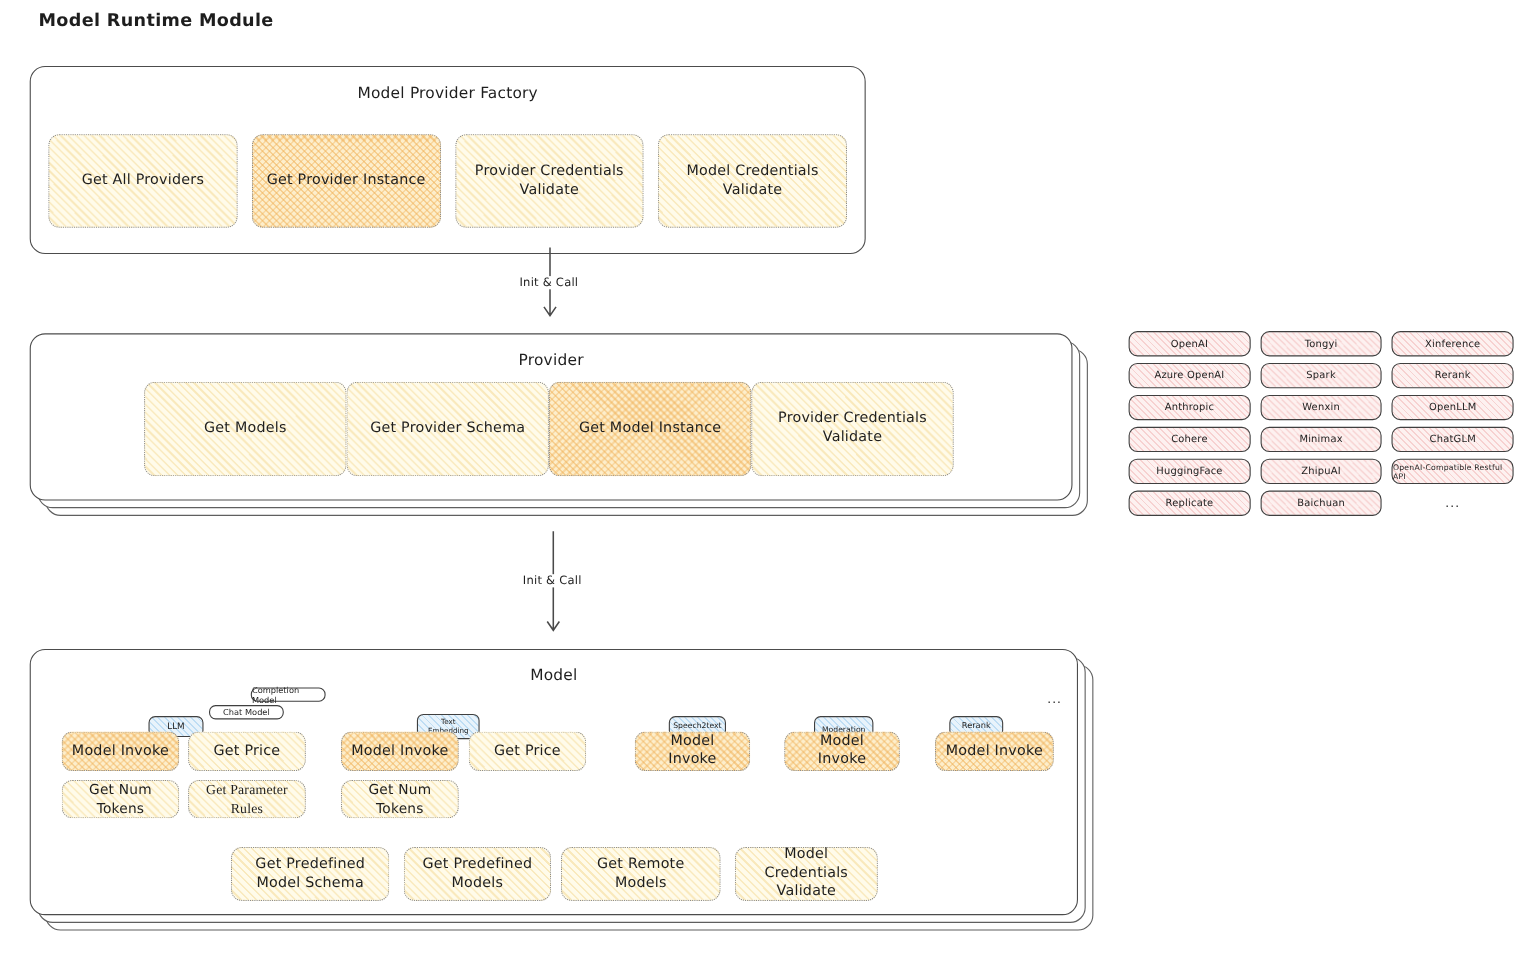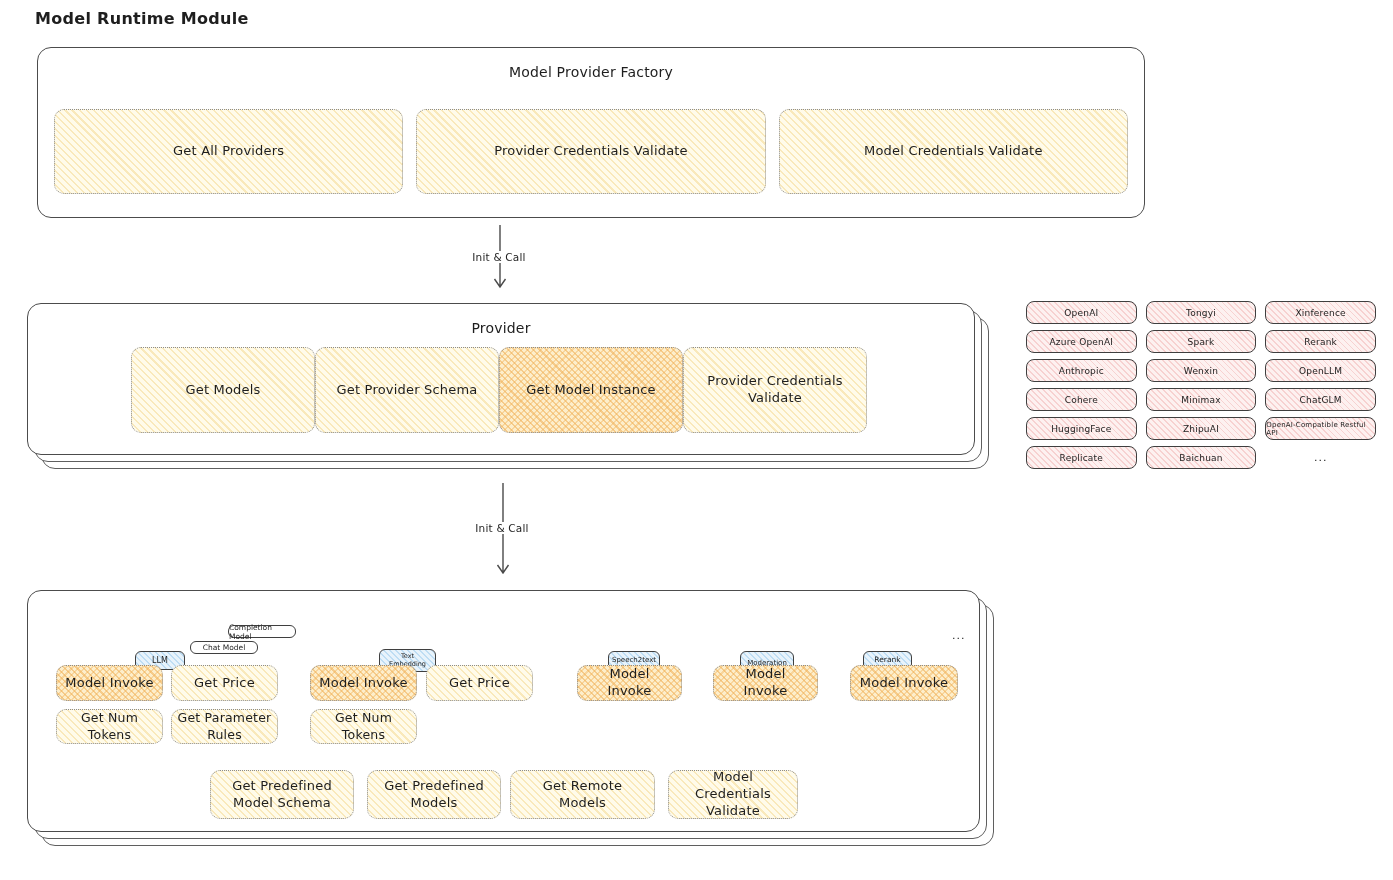--- a/index.html
+++ b/index.html
@@ -49,24 +49,25 @@
   .dots { position:absolute; font-size:11px; letter-spacing:1px; }
   .fs12 { font-size:12.5px; padding:2px 4px; }
 </style>
 </head>
 <body>
 
 <div class="canvas">
 
   <div class="main-title">Model Runtime Module</div>
 
-  <div class="panel" style="left:27px; top:47px; width:1108px; height:171px;margin-left:10px;">
+  <div class="panel" style="left:27px; top:60px; width:760px; height:171px;">
     <div class="panel-title">Model Provider Factory</div>
     <div class="factory-row">
       <div class="op cream">Get All Providers</div>
+      <div class="op orange">Get Provider Instance</div>
       <div class="op cream">Provider Credentials Validate</div>
       <div class="op cream">Model Credentials Validate</div>
     </div>
   </div>
 
   <svg class="arrow" style="left:492px; top:224px;" width="16" height="72" viewBox="0 0 16 72">
     <path d="M8 1 V63 M2.5 55 L8 63 L13.5 55" stroke="#4a4a4a" stroke-width="1.4" fill="none"></path>
   </svg>
   <div class="arrow-label" style="left:467px; top:251px; width:64px;">Init &amp; Call</div>
 
@@ -104,40 +105,41 @@
   </div>
 
   <svg class="arrow" style="left:495px; top:482px;" width="16" height="100" viewBox="0 0 16 100">
     <path d="M8 1 V91 M2.5 83 L8 91 L13.5 83" stroke="#4a4a4a" stroke-width="1.4" fill="none"></path>
   </svg>
   <div class="arrow-label" style="left:470px; top:522px; width:64px;">Init &amp; Call</div>
 
   <div class="shadow" style="left:41px; top:604px; width:953px; height:242px;"></div>
   <div class="shadow" style="left:34px; top:597px; width:953px; height:242px;"></div>
   <div class="panel" style="left:27px; top:590px; width:953px; height:242px;">
+    <div class="panel-title" style="top:15px;">Model</div>
 
     <div class="mpos tag" style="left:107px; top:39px; width:50px; height:19px;">LLM</div>
     <div class="mpos wtag" style="left:152px; top:34px; width:68px; height:13px;margin-left:48px;">Completion Model</div>
     <div class="mpos wtag" style="left:162px; top:50px; width:68px; height:13px;">Chat Model</div>
     <div class="mpos tag" style="left:351px; top:37px; width:57px; height:23px; font-size:6.5px; padding:0 6px;">Text Embedding</div>
     <div class="mpos tag" style="left:580px; top:39px; width:52px; height:19px; font-size:7px;">Speech2text</div>
     <div class="mpos tag" style="left:712px; top:39px; width:54px; height:25px; font-size:7px;">Moderation</div>
     <div class="mpos tag" style="left:835px; top:39px; width:49px; height:19px; font-size:7.5px;">Rerank</div>
     <div class="dots" style="left:924px; top:38px;">...</div>
 
     <div class="mpos op orange" style="left:28px;  top:74px; width:107px; height:36px;">Model Invoke</div>
     <div class="mpos op cream" style="left:143px; top:74px; width:107px; height:36px;">Get Price</div>
     <div class="mpos op orange" style="left:282px; top:74px; width:107px; height:36px;">Model Invoke</div>
     <div class="mpos op cream" style="left:398px; top:74px; width:107px; height:36px;">Get Price</div>
     <div class="mpos op orange" style="left:549px; top:74px; width:105px; height:36px;">Model Invoke</div>
     <div class="mpos op orange" style="left:685px; top:74px; width:105px; height:36px;">Model Invoke</div>
     <div class="mpos op orange" style="left:822px; top:74px; width:108px; height:36px;">Model Invoke</div>
 
     <div class="mpos op cream fs12" style="left:28px;  top:118px; width:107px; height:35px;">Get Num Tokens</div>
-    <div class="mpos op cream fs12" style="left:143px; top:118px; width:107px; height:35px;">Get Parameter Rules</div>
+    <div class="mpos op cream fs12" style="left:143px; top:118px; width:107px; height:35px;font-family:Liberation Serif, serif;">Get Parameter Rules</div>
     <div class="mpos op cream fs12" style="left:282px; top:118px; width:107px; height:35px;">Get Num Tokens</div>
 
     <div class="mpos op cream" style="left:182px; top:179px; width:144px; height:49px;">Get Predefined Model Schema</div>
     <div class="mpos op cream" style="left:339px; top:179px; width:134px; height:49px;">Get Predefined Models</div>
     <div class="mpos op cream" style="left:482px; top:179px; width:145px; height:49px;">Get Remote Models</div>
     <div class="mpos op cream" style="left:640px; top:179px; width:130px; height:49px;">Model Credentials Validate</div>
   </div>
 
 </div>
 

